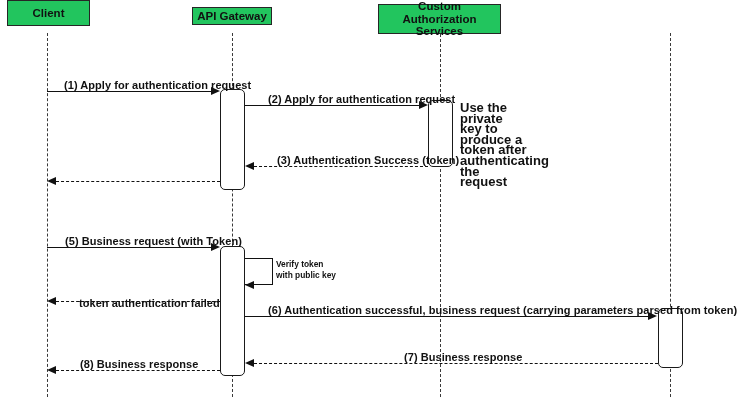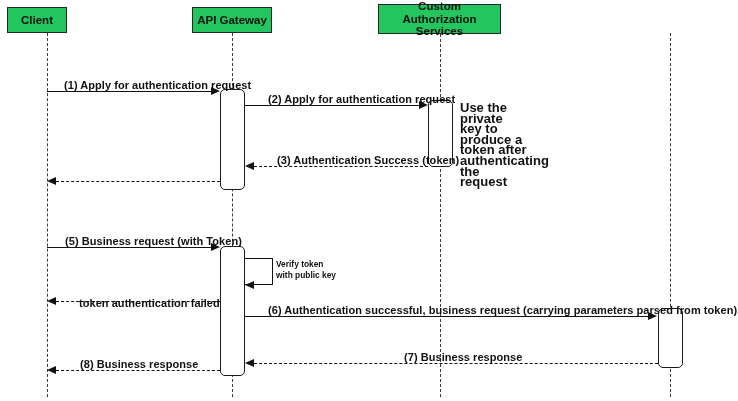--- a/index.html
+++ b/index.html
@@ -33,24 +33,24 @@
   .selfloop{position:absolute;box-sizing:border-box;border:1.6px solid #111;
     border-left:none;}
   .loop-label{position:absolute;font-size:8.4px;font-weight:700;line-height:11px;
     color:#111;white-space:nowrap;}
 </style>
 </head>
 <body>
 
 <div id="canvas">
 
-  <div class="lifeline-box" style="left:7px;top:7px;width:60px;height:26px;">
+  <div class="lifeline-box" style="left:7px;top:0;width:83px;height:26px;">
     <span>Client</span>
   </div>
-  <div class="lifeline-box" style="left:192px;top:7px;width:80px;height:26px;justify-content:center;">
+  <div class="lifeline-box" style="left:192px;top:7px;width:80px;height:18px;justify-content:center;">
     <span>API Gateway</span>
   </div>
   <div class="lifeline-box" style="left:378px;top:4px;width:123px;height:30px;padding:0 2px;">
     <span>Custom Authorization Services</span>
   </div>
 
   <div class="lifeline-line" style="left:47px;top:33px;height:364px;"></div>
   <div class="lifeline-line" style="left:232px;top:33px;height:364px;"></div>
   <div class="lifeline-line" style="left:440px;top:34px;height:363px;"></div>
   <div class="lifeline-line" style="left:670px;top:33px;height:364px;"></div>

